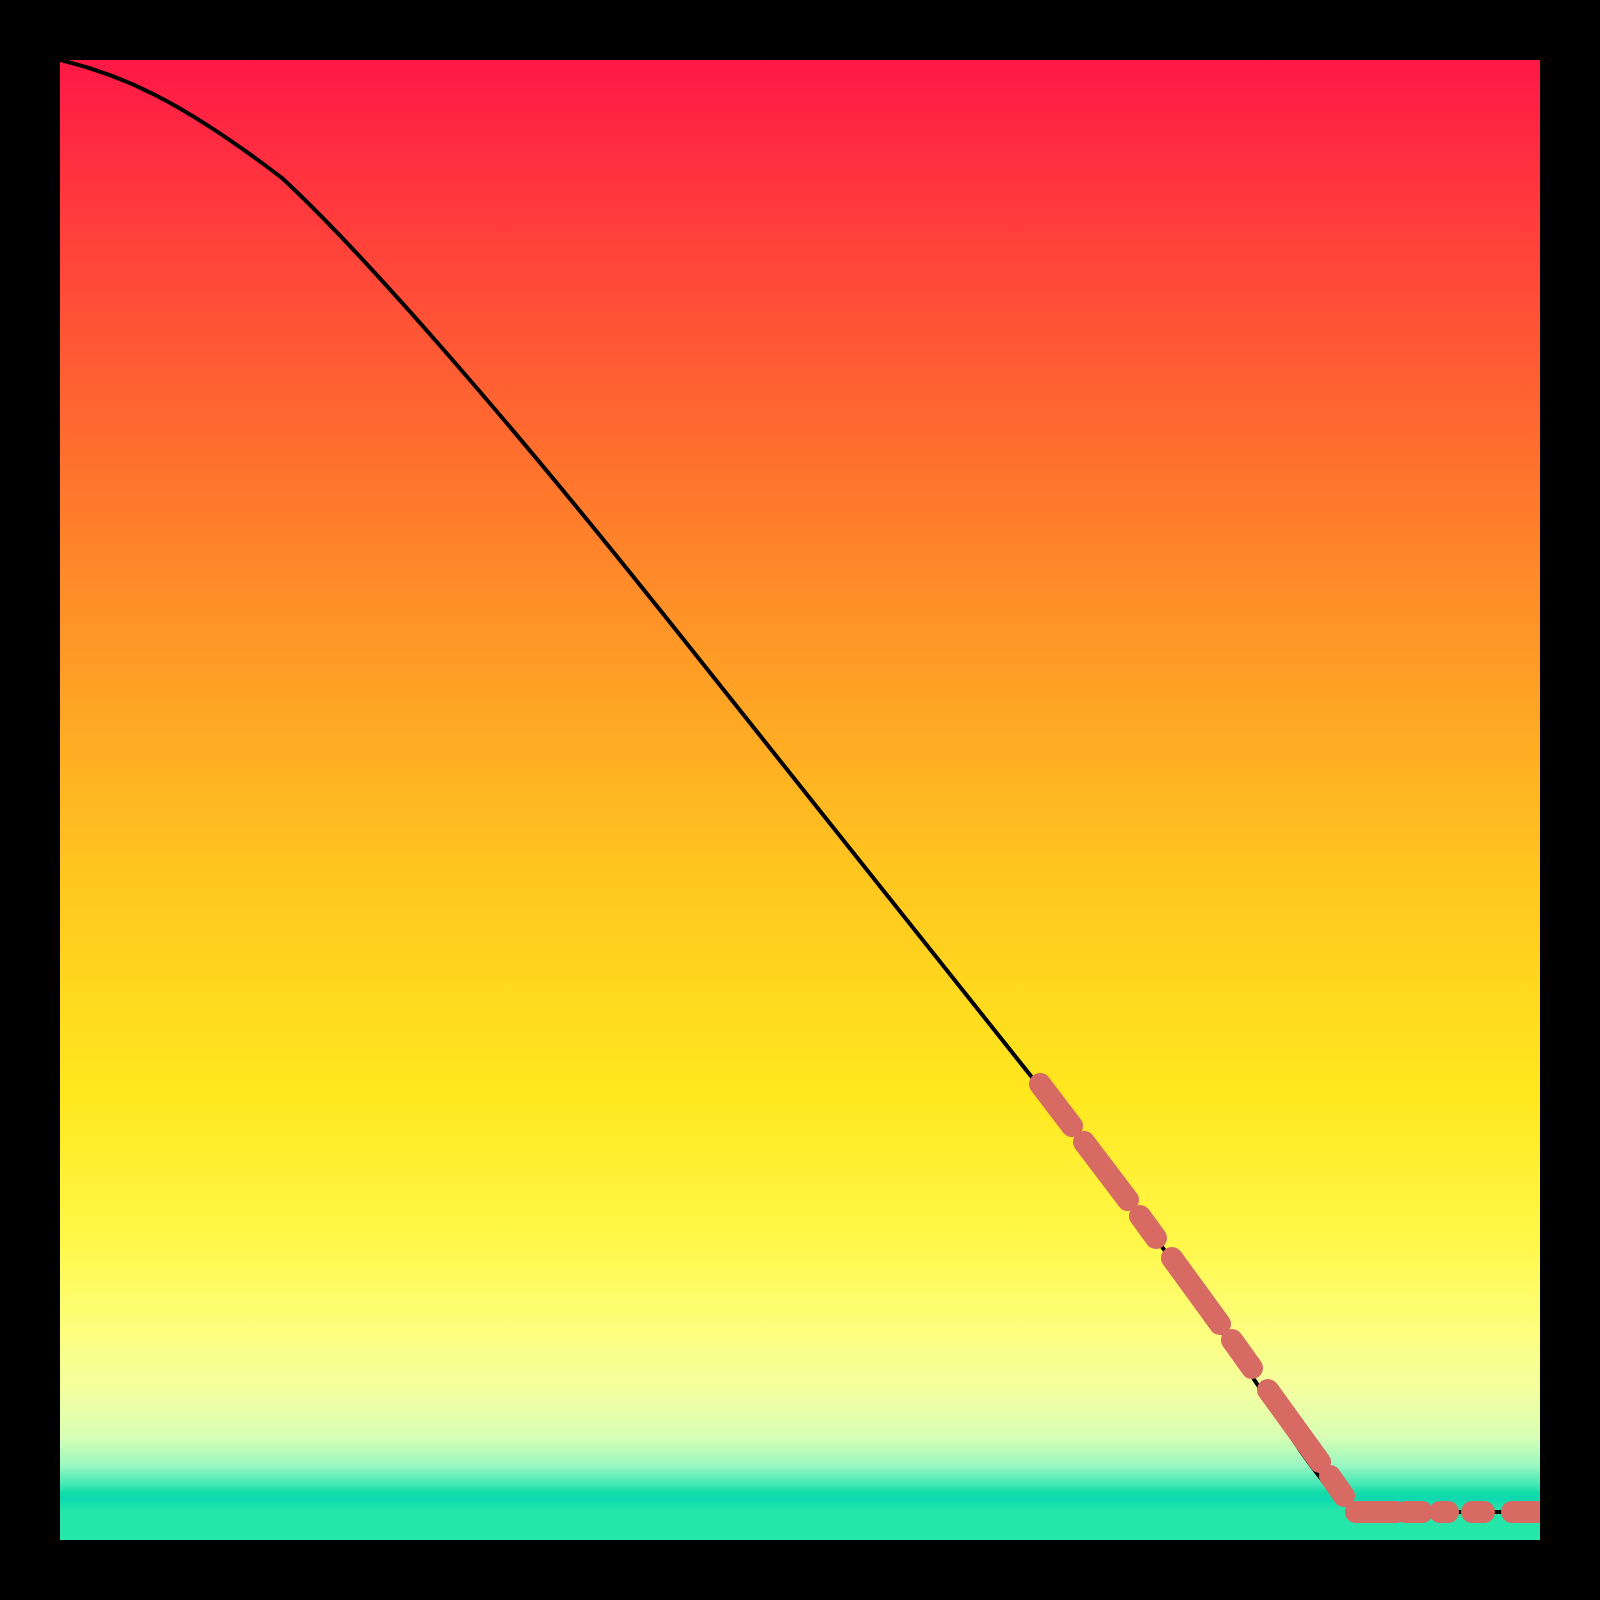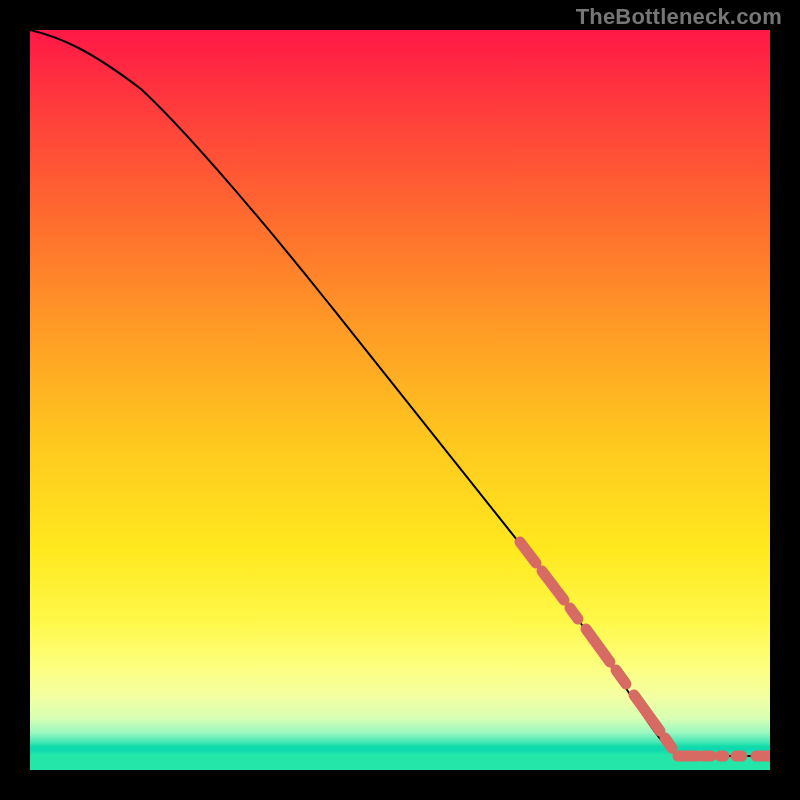--- a/index.html
+++ b/index.html
@@ -47,21 +47,20 @@
       #24e6a9 100%
     );
   }
   svg.curve { position: absolute; inset: 0; width: 100%; height: 100%; }
 </style>
 </head>
 <body>
 
 <div class="frame">
 
-  <div class="branding">TheBottleneck.com</div>
 
   <div class="plot">
     <div class="gradient"></div>
 
     <svg class="curve" viewBox="0 0 740 740" preserveAspectRatio="none">
 
       <path d="M 0 0
                C 30 7, 60 20, 111 59
                C 150 95, 220 175, 296 270
                C 370 362, 444 455, 503 530

